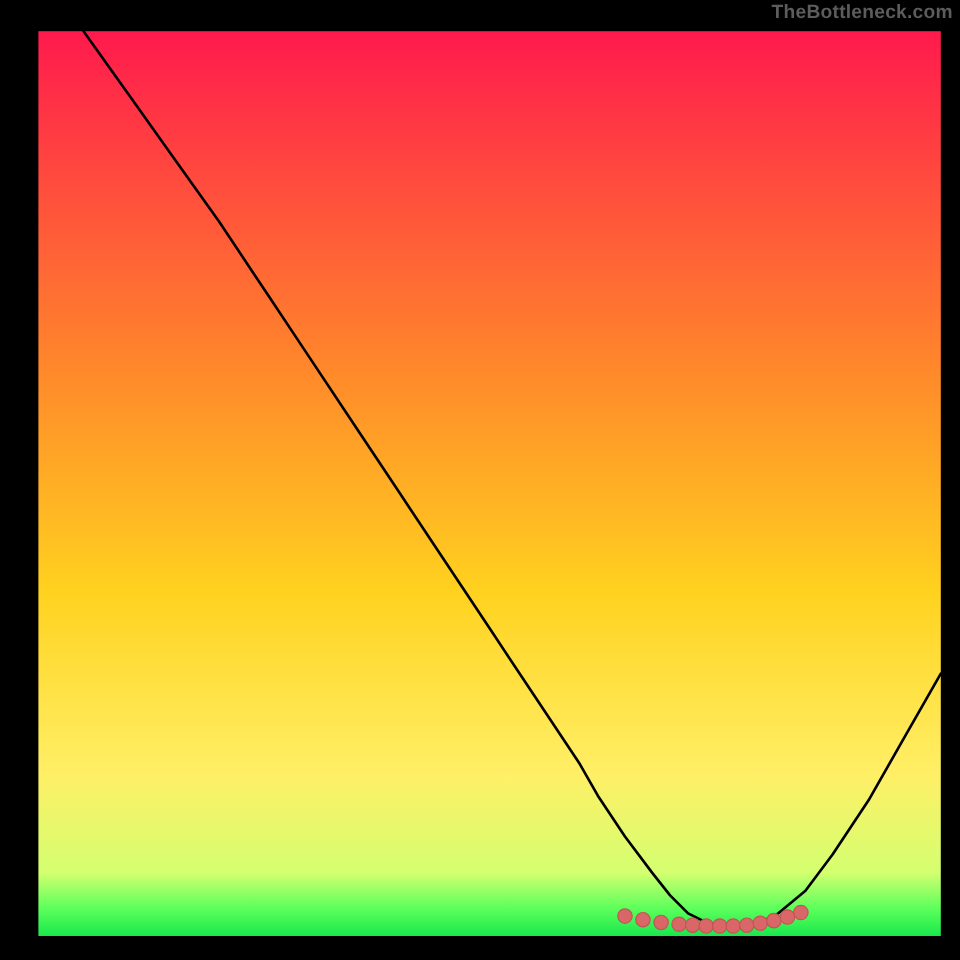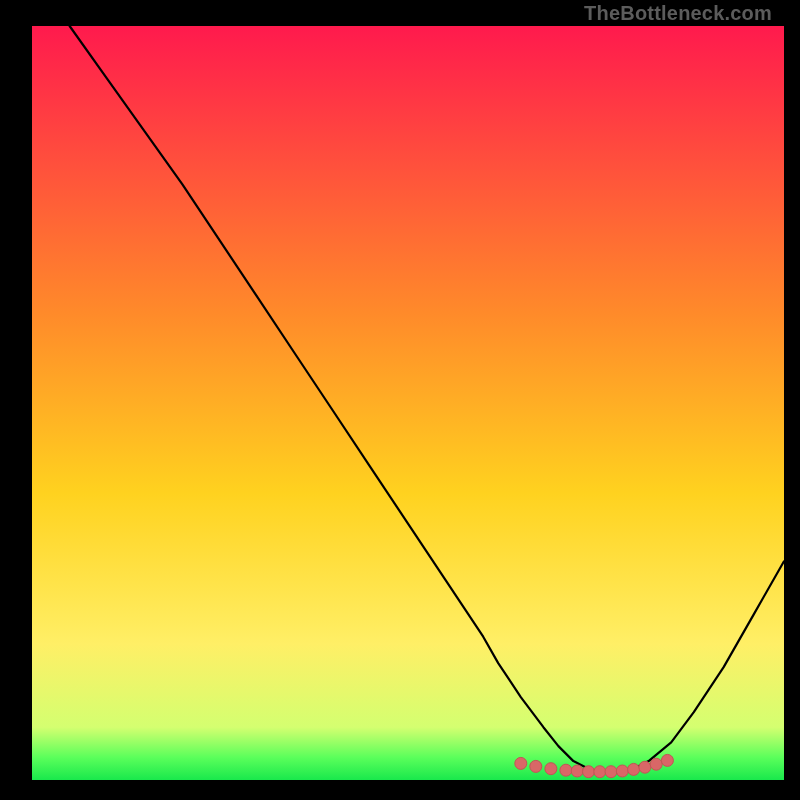--- a/index.html
+++ b/index.html
@@ -13,23 +13,23 @@
   }
   .frame {
     position: relative;
     width: 800px;
     height: 800px;
     background: #000;
   }
   .watermark {
     position: absolute;
     top: 2px;
-    right: 28px;
+    right: 6px;
     color: #5c5c5c;
-    font-size: 20px;
+    font-size: 16px;
     font-weight: 600;
     letter-spacing: 0.2px;
     z-index: 10;
   }
   svg {
     position: absolute;
     top: 0;
     left: 0;
   }
 </style>

